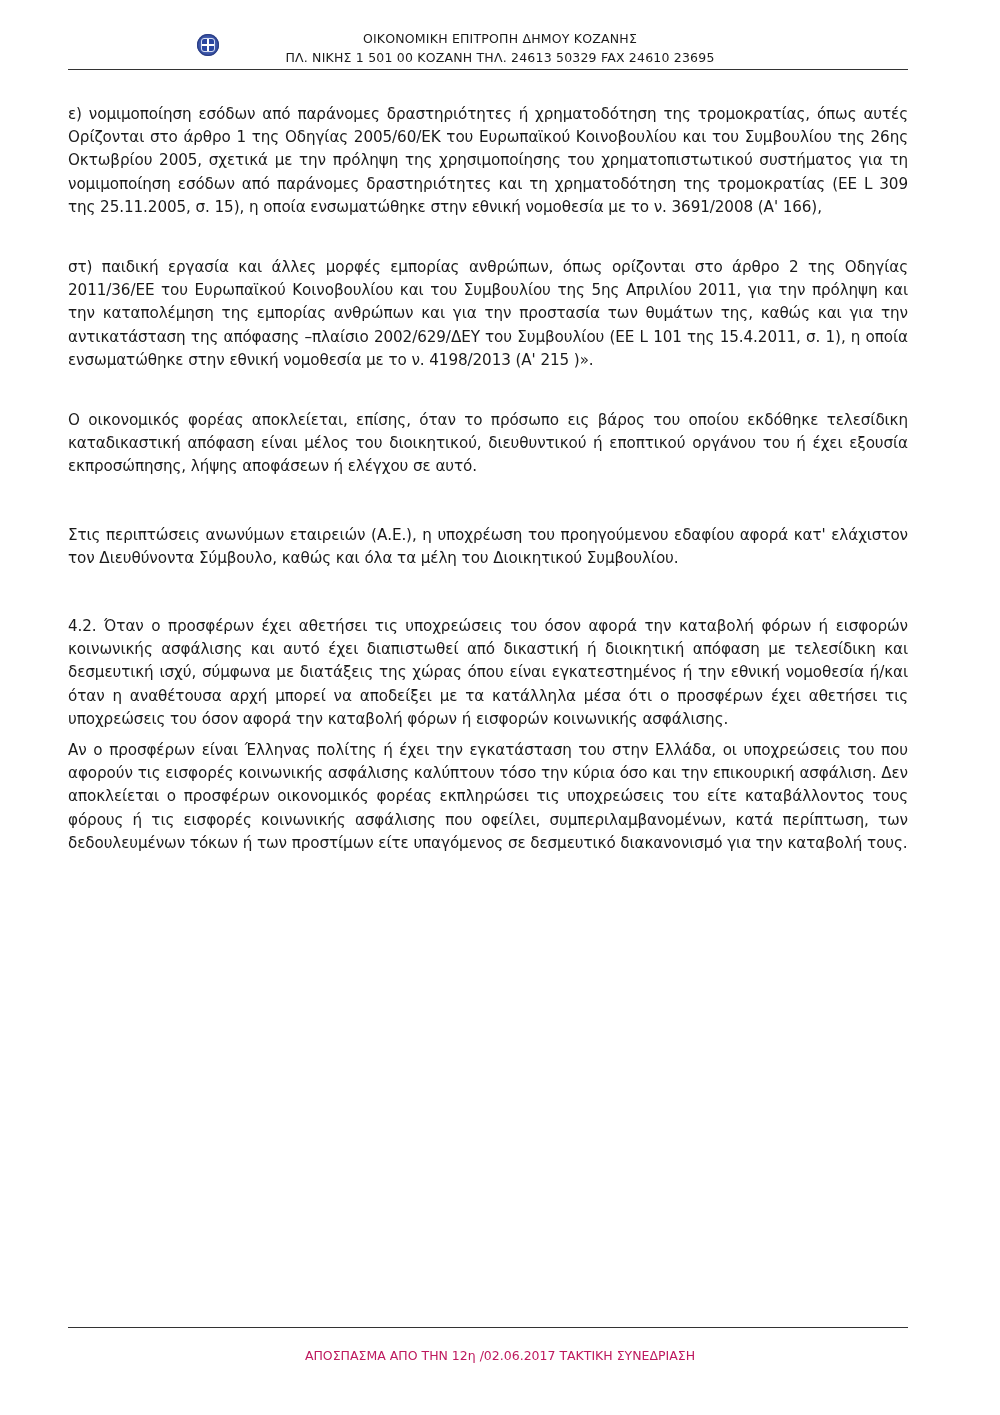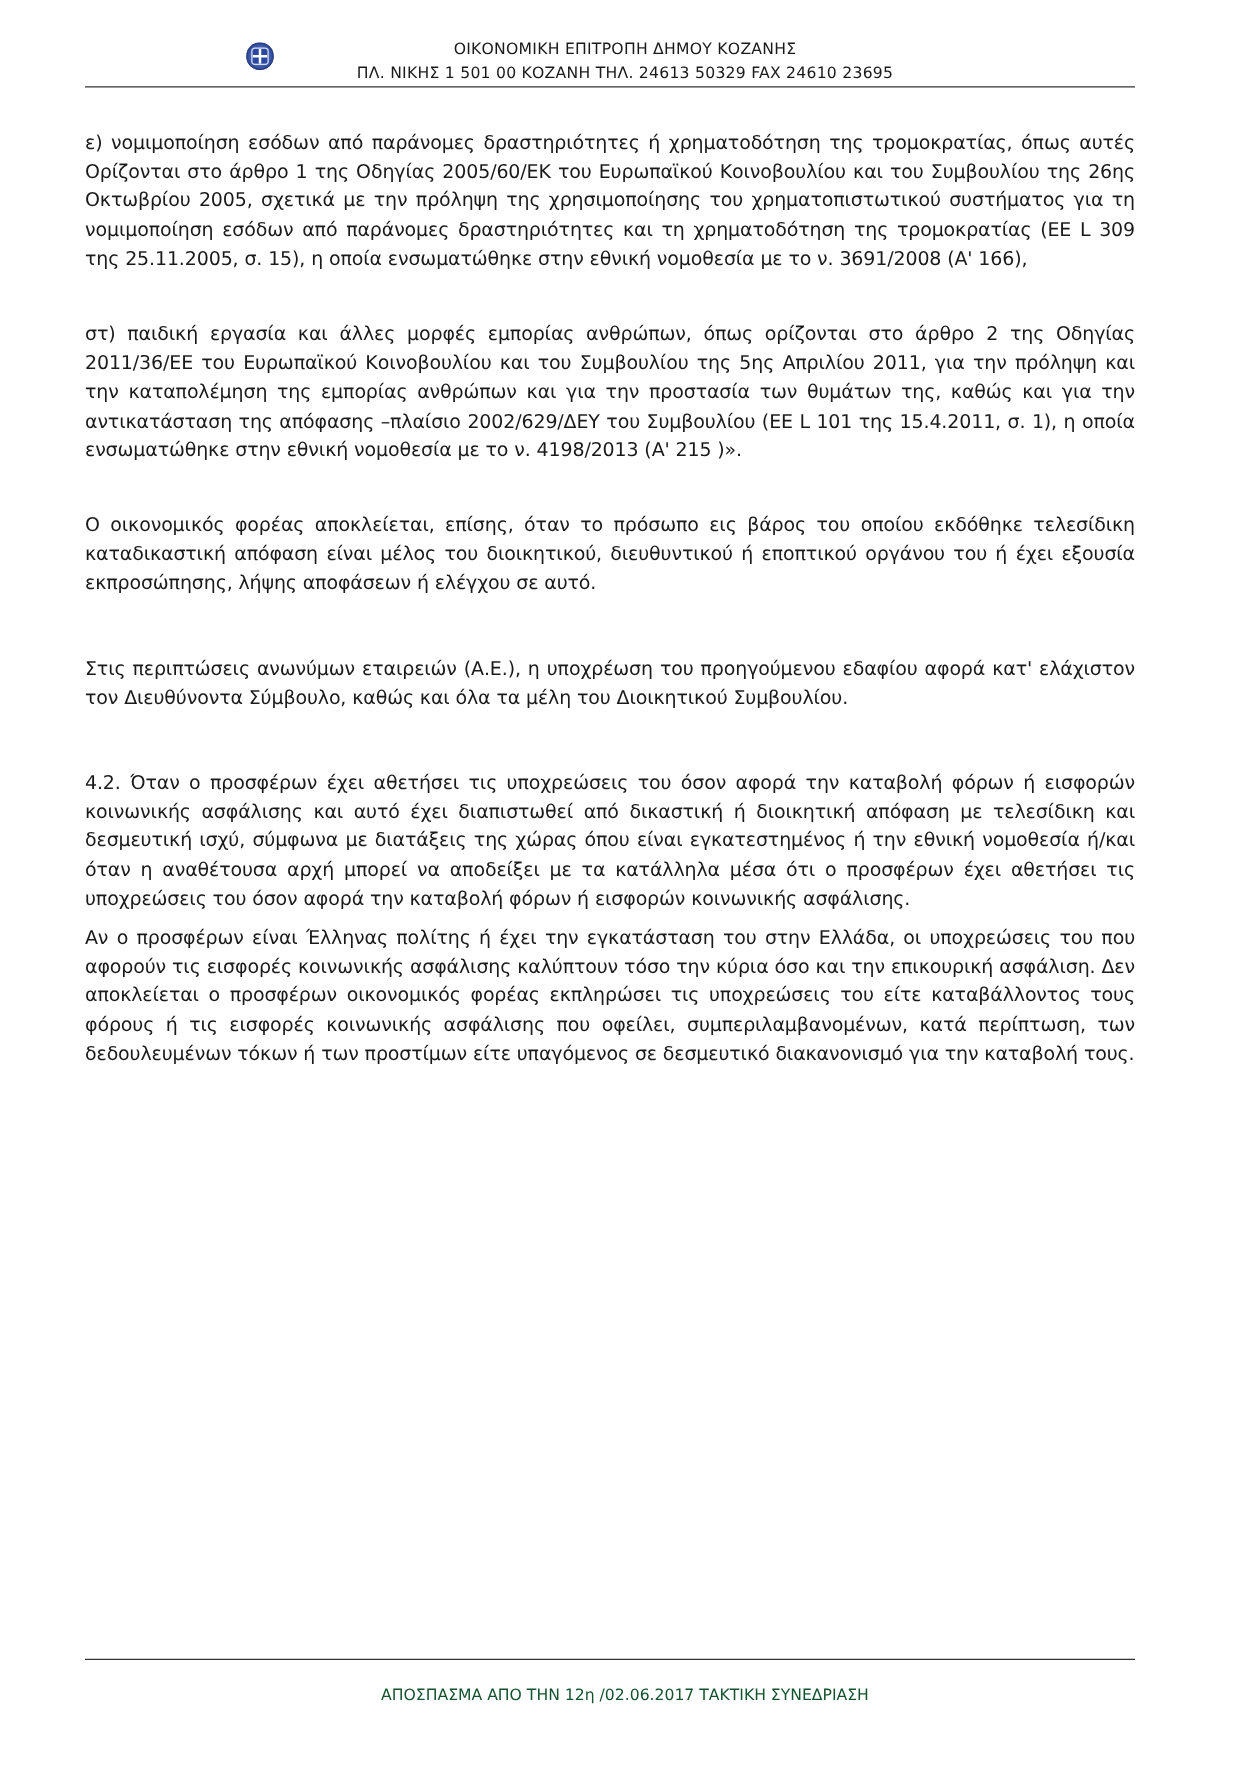--- a/index.html
+++ b/index.html
@@ -92,21 +92,21 @@
     .gap-large { height: 37px; }
     .gap-small { height: 8px; }
     .page-footer {
       position: absolute;
       left: 0;
       top: 1346px;
       width: 1000px;
       text-align: center;
       font-size: 12.5px;
       line-height: 19px;
-      color: #14532d;
+      color: #be185d;
     }
   </style>
 </head>
 <body>
 
 <div class="page-header">
   <div class="emblem"></div>
   <div class="header-line1">ΟΙΚΟΝΟΜΙΚΗ  ΕΠΙΤΡΟΠΗ  ΔΗΜΟΥ  ΚΟΖΑΝΗΣ</div>
   <div class="header-line2">ΠΛ. ΝΙΚΗΣ 1  501 00 ΚΟΖΑΝΗ  ΤΗΛ.  24613 50329  FAX  24610 23695</div>
 </div>

